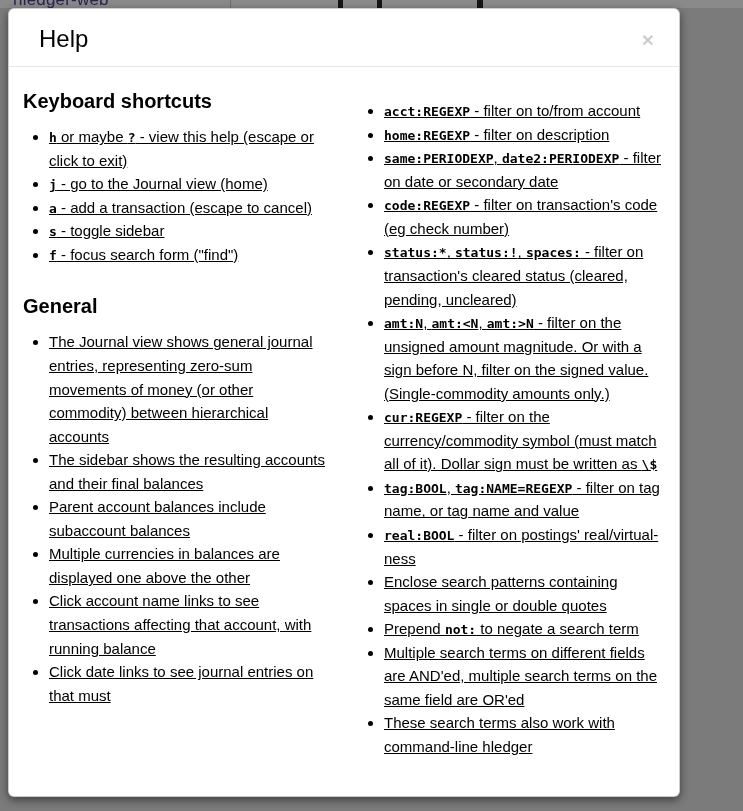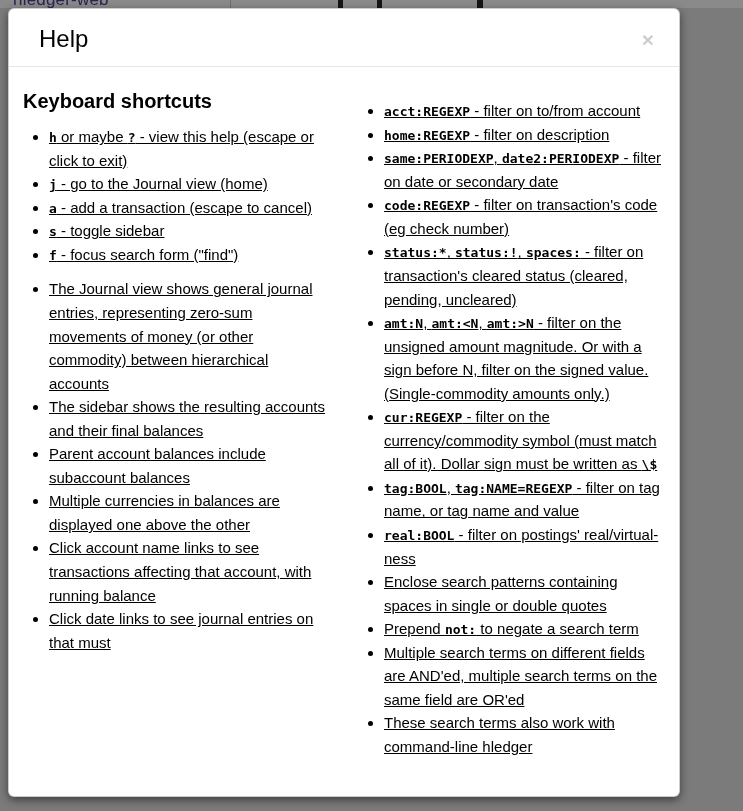--- a/index.html
+++ b/index.html
@@ -112,20 +112,21 @@
   <div class="modal-body">
     <div class="col">
       <h3 class="section-heading">Keyboard shortcuts</h3>
       <ul class="help-list">
           <li><code>h</code> or maybe <code>?</code> - view this help (escape or click to exit)</li>
           <li><code>j</code> - go to the Journal view (home)</li>
           <li><code>a</code> - add a transaction (escape to cancel)</li>
           <li><code>s</code> - toggle sidebar</li>
           <li><code>f</code> - focus search form ("find")</li>
         </ul>
+      <h3 class="section-heading spaced">General</h3>
       <ul class="help-list">
           <li>The Journal view shows general journal entries, representing zero-sum movements of money (or other commodity) between hierarchical accounts</li>
           <li>The sidebar shows the resulting accounts and their final balances</li>
           <li>Parent account balances include subaccount balances</li>
           <li>Multiple currencies in balances are displayed one above the other</li>
           <li>Click account name links to see transactions affecting that account, with running balance</li>
           <li>Click date links to see journal entries on that must</li>
         </ul>
     </div>
     <div class="col">

